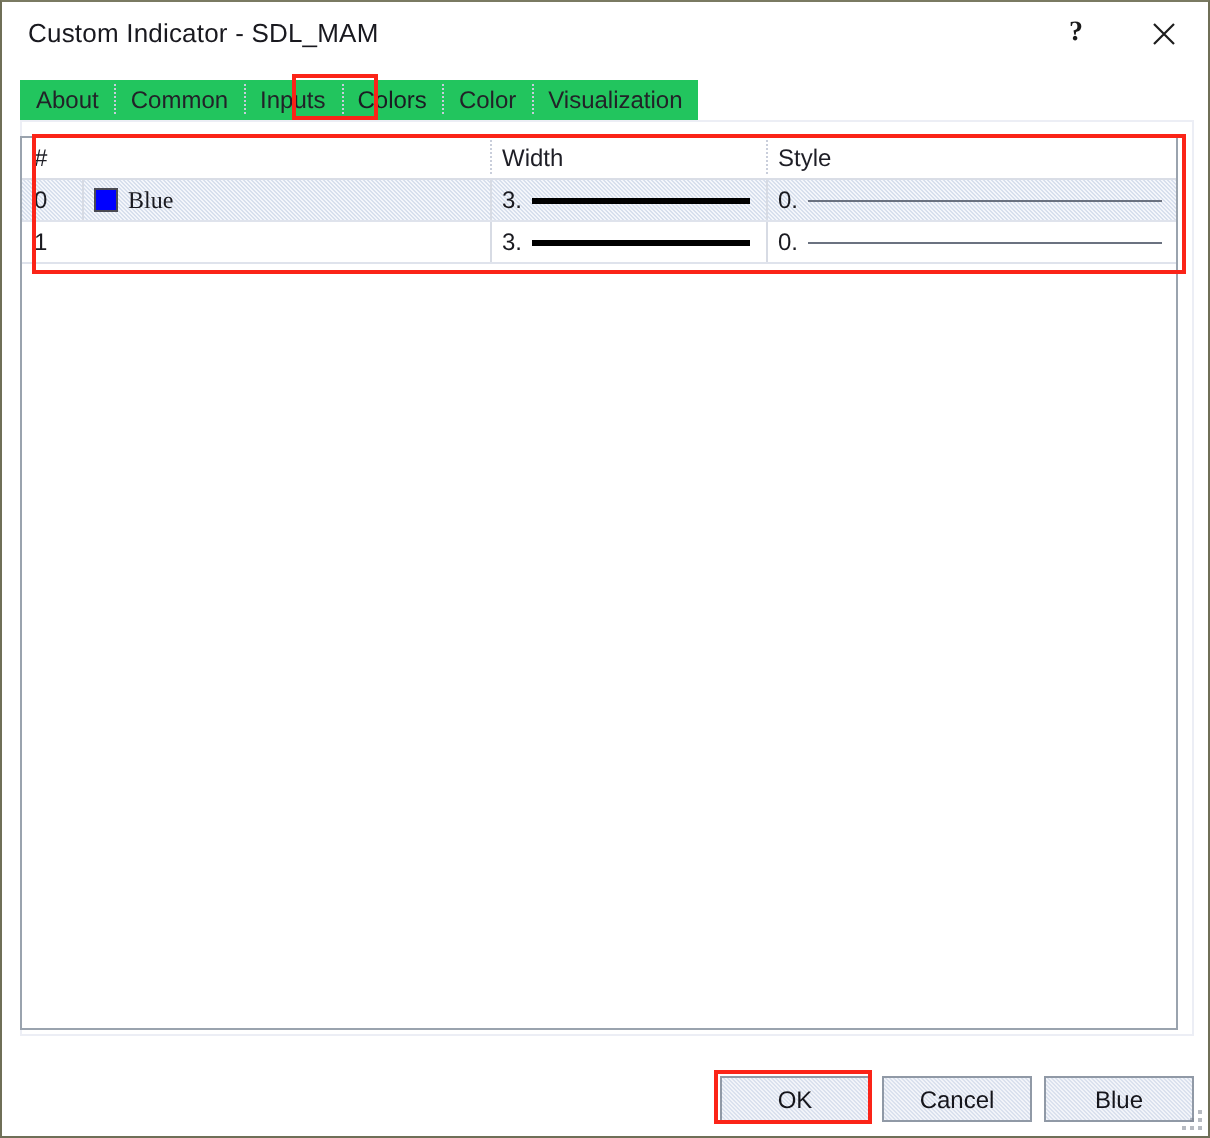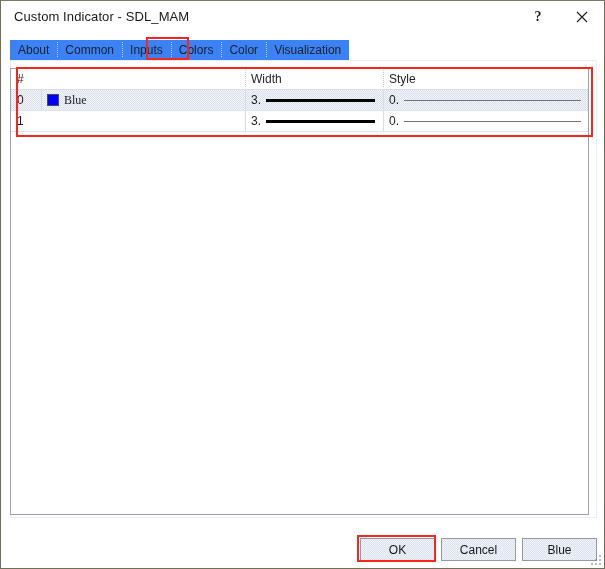--- a/index.html
+++ b/index.html
@@ -87,21 +87,21 @@
     display: flex;
     align-items: stretch;
   }
   .tab {
     position: relative;
     padding: 0 8px;
     display: flex;
     align-items: center;
     font-size: 12px;
     color: #222228;
-    background: #3b82f6;
+    background: #22c55e;
     white-space: nowrap;
   }
   .tab + .tab::before {
     content: "";
     position: absolute;
     left: 0;
     top: 2px;
     bottom: 2px;
     width: 1px;
     background-image: linear-gradient(to bottom, #c8cddb 0 1px, transparent 1px 2px);

